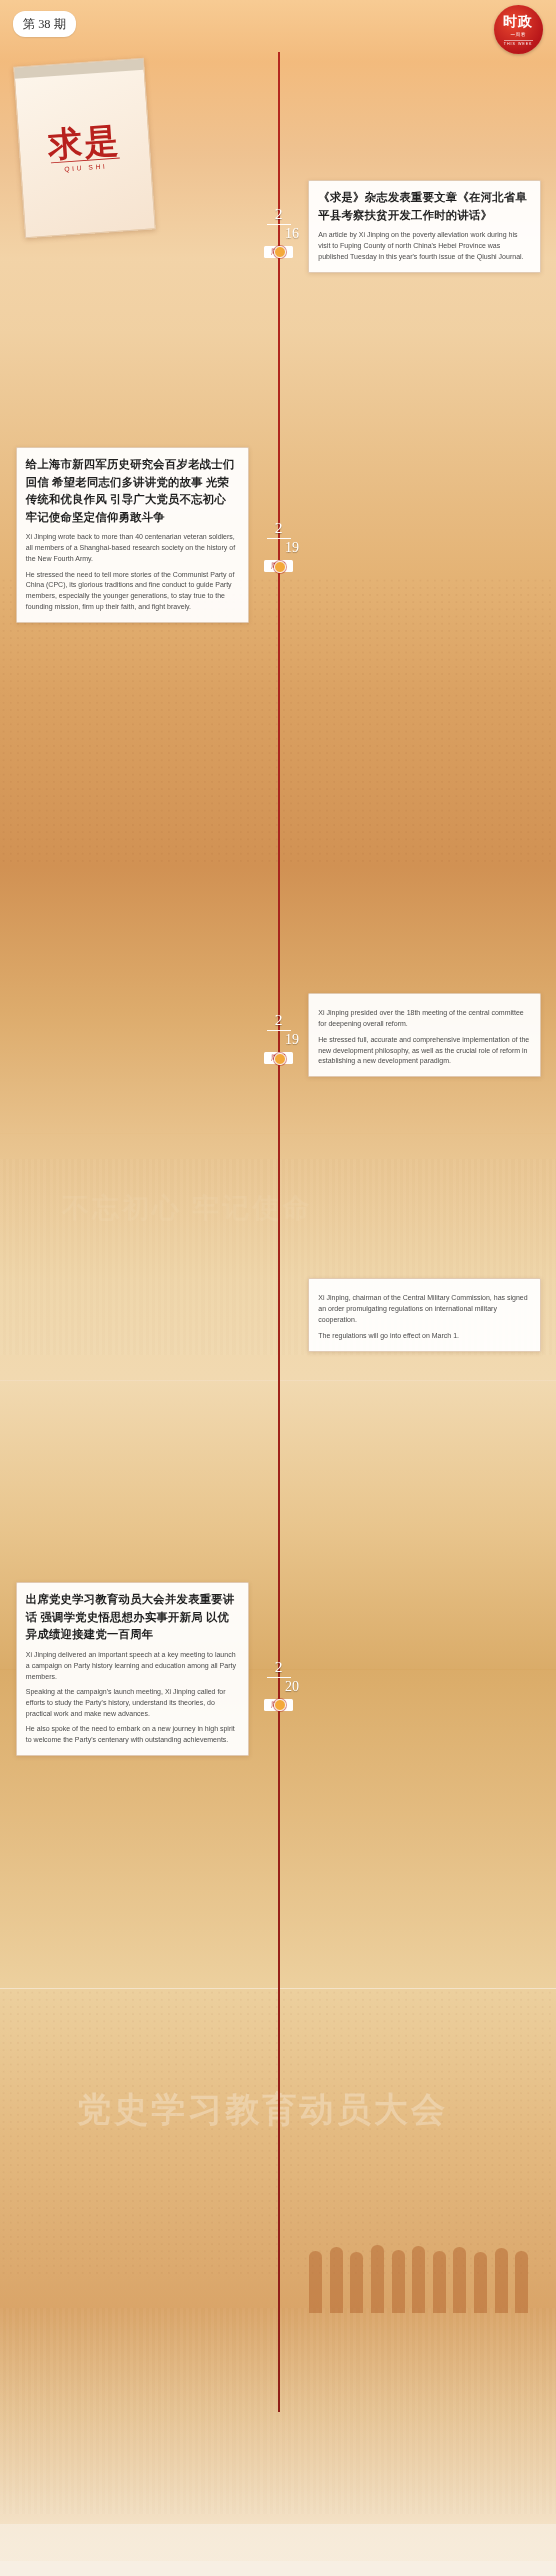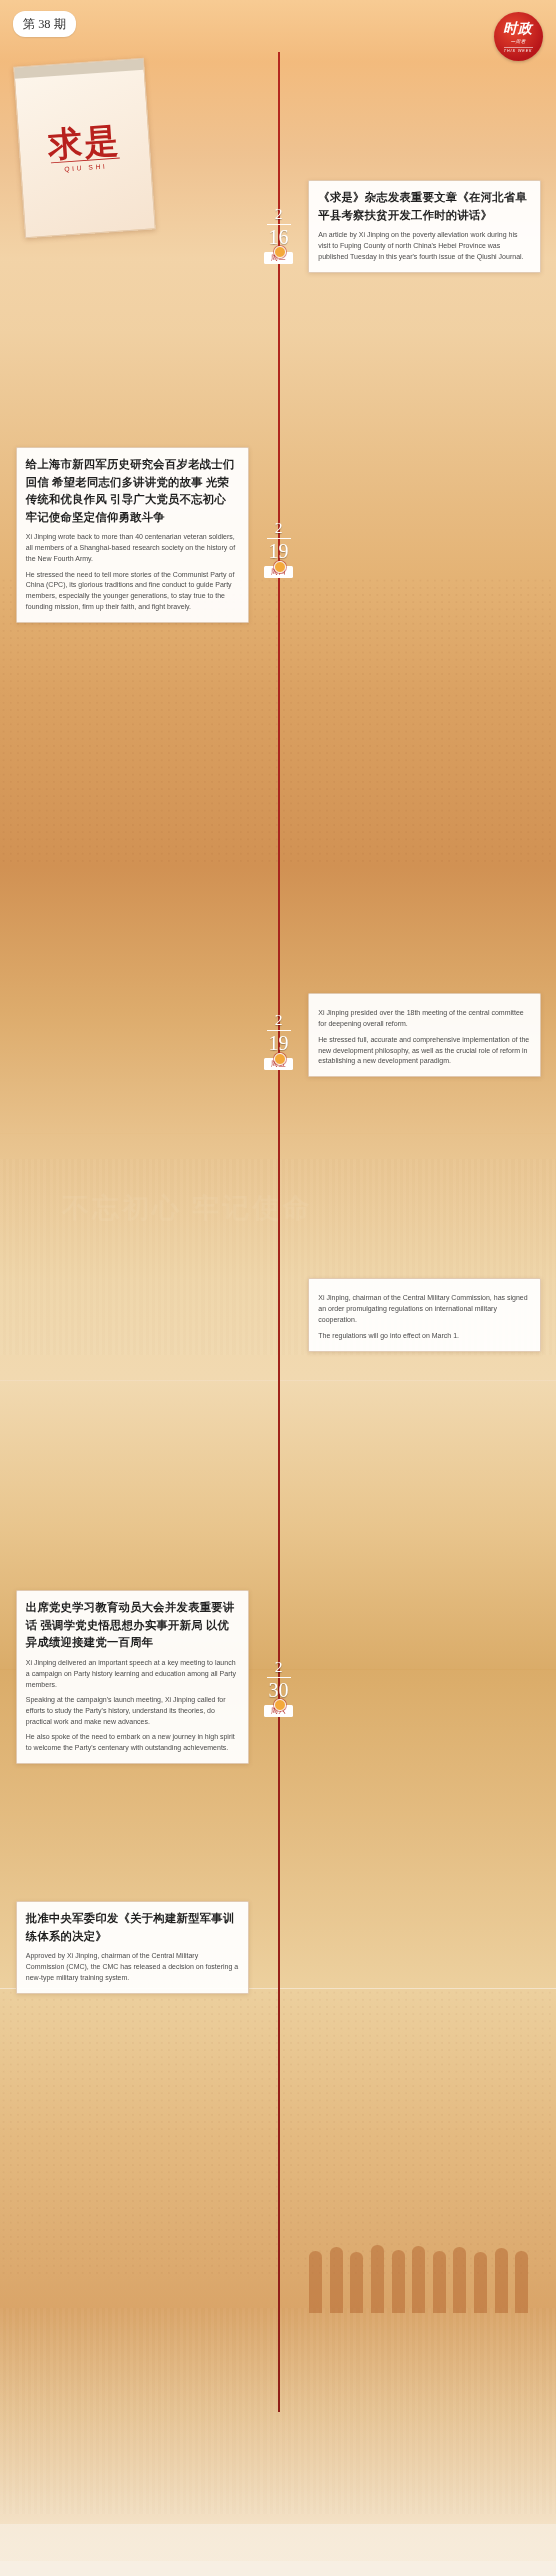--- a/index.html
+++ b/index.html
@@ -69,26 +69,25 @@
     box-shadow:0 0.5px 1.5px rgba(0,0,0,.15);
   }
   .issue-badge .arrow{
     position:absolute;right:-6.7px;top:0;height:100%;width:13.4px;
   }
   .issue-badge .arrow:before{
     content:"";position:absolute;top:50%;left:-3.1px;margin-top:-6.7px;
     border-left:7.2px solid #fff;border-top:6.7px solid transparent;border-bottom:6.7px solid transparent;
   }
   .logo{
-    position:absolute;top:12px;right:13.4px;
+    position:absolute;top:5px;right:13.4px;
     width:49px;height:49px;border-radius:50%;
     background:radial-gradient(circle at 40% 35%,#e8472f,#b8161a 70%);
     color:#fff;text-align:center;
     box-shadow:0 1px 3.1px rgba(0,0,0,.25);
-    font-style:italic;
   }
   .logo .cn{
     font-family:"Liberation Serif","DejaVu Serif",serif;
     font-size:14px;font-weight:bold;line-height:1;
     padding-top:10.3px;letter-spacing:1px;
   }
   .logo .sub{font-size:4.6px;letter-spacing:0.5px;margin-top:3.1px;}
   .logo .en{font-size:3.6px;letter-spacing:1px;margin-top:2.6px;border-top:0.5px solid rgba(255,255,255,.55);display:inline-block;padding-top:1.5px;}
 
   
@@ -119,21 +118,21 @@
   .node{
     position:absolute;left:258px;width:41px;text-align:center;color:#fff;
   }
   .node .month{
     font-family:"Liberation Serif","DejaVu Serif",serif;
     font-size:15.5px;line-height:1.05;color:#fff;text-shadow:0 0.5px 1px rgba(0,0,0,.3);
   }
   .node .line{width:24px;height:1px;background:#fff;margin:2.1px auto;opacity:.95;}
   .node .day{
     font-family:"Liberation Serif","DejaVu Serif",serif;
-    font-size:20px;line-height:1.05;color:#fff;text-shadow:0 0.5px 1px rgba(0,0,0,.3);
+    font-size:14px;line-height:1.05;color:#fff;text-shadow:0 0.5px 1px rgba(0,0,0,.3);text-align:right;
   }
   .node .week{
     margin:3.6px auto 0;background:#fff;color:#b4281f;
     font-size:7.2px;border-radius:1.5px;padding:1px 0;width:29px;letter-spacing:0.5px;
   }
   .dot{
     position:absolute;left:274px;width:9.8px;height:9.8px;border-radius:50%;
     background:#f4a93b;border:1.5px solid #fff;box-shadow:0 0 0 1px rgba(180,40,31,.5);
   }
 
@@ -194,20 +193,21 @@
     <div class="sil" style="left:371px;height:68px;"></div>
     <div class="sil" style="left:392px;height:63px;"></div>
     <div class="sil" style="left:412px;height:67px;"></div>
     <div class="sil" style="left:433px;height:62px;"></div>
     <div class="sil" style="left:453px;height:66px;"></div>
     <div class="sil" style="left:474px;height:61px;"></div>
     <div class="sil" style="left:495px;height:65px;"></div>
     <div class="sil" style="left:515px;height:62px;"></div>
   </div>
 
+  <div class="watermark" style="top:2087px;left:77px;font-size:34px;">党史学习教育动员大会</div>
   <div class="watermark" style="top:1190px;left:62px;font-size:27px;opacity:.20;">不忘初心 牢记使命</div>
 
   <div class="issue-badge">
     <span>第 38 期</span>
     <span class="arrow"></span>
   </div>
 
   <div class="logo">
     <div class="cn">时政</div>
     <div class="sub">一周看</div>
@@ -243,21 +243,21 @@
     <div class="month">2</div>
     <div class="line"></div>
     <div class="day">19</div>
     <div class="week">周五</div>
   </div>
   <div class="dot" style="top:1053px;"></div>
 
   <div class="node" style="top:1659px;">
     <div class="month">2</div>
     <div class="line"></div>
-    <div class="day">30</div>
+    <div class="day">20</div>
     <div class="week">周六</div>
   </div>
   <div class="dot" style="top:1699px;"></div>
 
   <div class="card" style="left:15.5px;top:447px;width:233px;">
     <div class="cn">给上海市新四军历史研究会百岁老战士们回信 希望老同志们多讲讲党的故事 光荣传统和优良作风 引导广大党员不忘初心 牢记使命坚定信仰勇敢斗争</div>
     <div class="en">
       <p>Xi Jinping wrote back to more than 40 centenarian veteran soldiers, all members of a Shanghai-based research society on the history of the New Fourth Army.</p>
       <p>He stressed the need to tell more stories of the Communist Party of China (CPC), its glorious traditions and fine conduct to guide Party members, especially the younger generations, to stay true to the founding mission, firm up their faith, and fight bravely.</p>
     </div>
@@ -277,35 +277,29 @@
     </div>
   </div>
 
   <div class="card" style="left:308px;top:1278px;width:233px;">
     <div class="en">
       <p>Xi Jinping, chairman of the Central Military Commission, has signed an order promulgating regulations on international military cooperation.</p>
       <p>The regulations will go into effect on March 1.</p>
     </div>
   </div>
 
-  <div class="card" style="left:15.5px;top:1582px;width:233px;margin-top:8px;">
+  <div class="card" style="left:15.5px;top:1582px;width:233px;">
     <div class="cn">出席党史学习教育动员大会并发表重要讲话 强调学党史悟思想办实事开新局 以优异成绩迎接建党一百周年</div>
     <div class="en">
       <p>Xi Jinping delivered an important speech at a key meeting to launch a campaign on Party history learning and education among all Party members.</p>
       <p>Speaking at the campaign's launch meeting, Xi Jinping called for efforts to study the Party's history, understand its theories, do practical work and make new advances.</p>
       <p>He also spoke of the need to embark on a new journey in high spirit to welcome the Party's centenary with outstanding achievements.</p>
     </div>
   </div>
 
-  <div class="card" style="left:15.5px;top:1901px;width:233px;">
-    <div class="cn">批准中央军委印发《关于构建新型军事训练体系的决定》</div>
-    <div class="en">
-      <p>Approved by Xi Jinping, chairman of the Central Military Commission (CMC), the CMC has released a decision on fostering a new-type military training system.</p>
-    </div>
-  </div>
 
   <div class="footer">
     
     
   </div>
 
 </div>
 
 
 </body></html>

